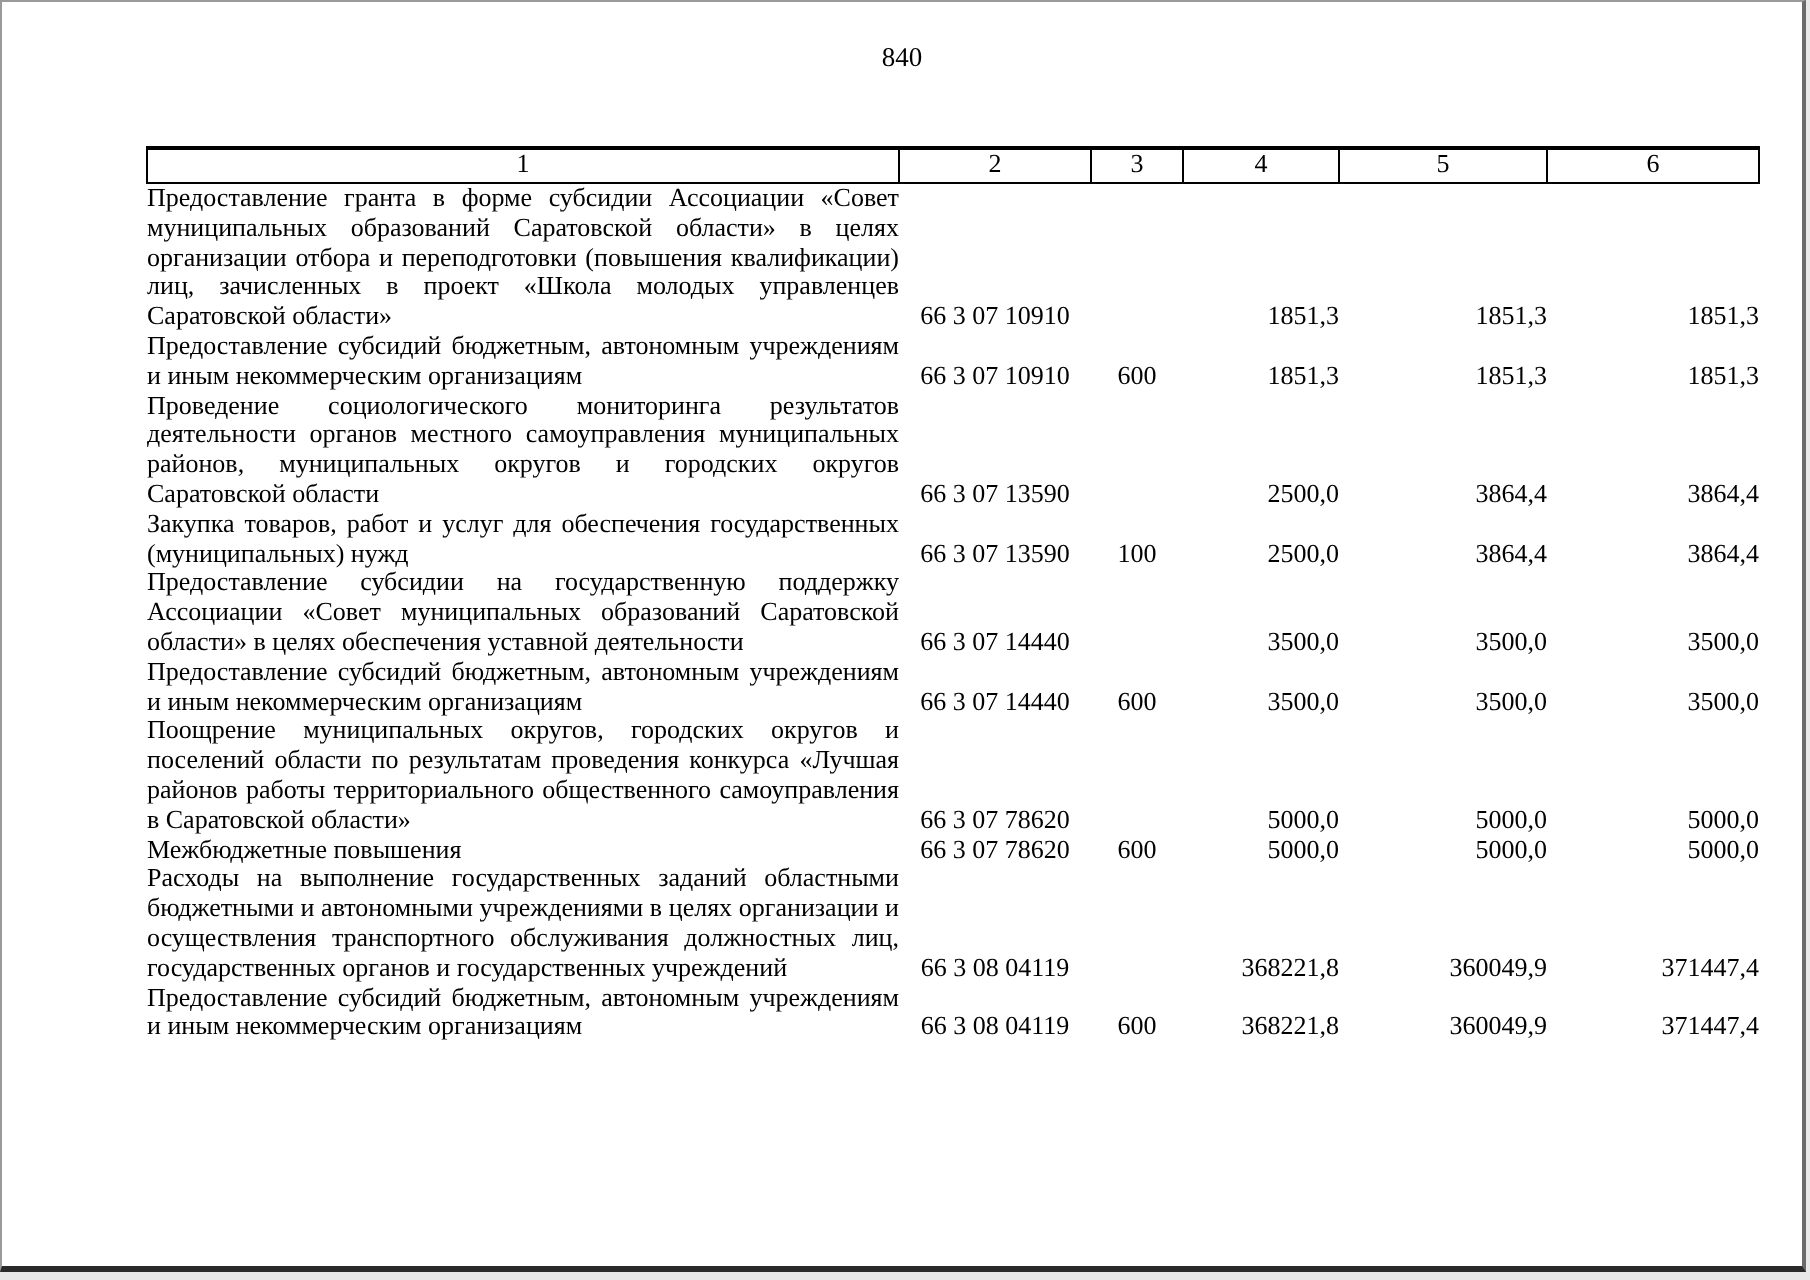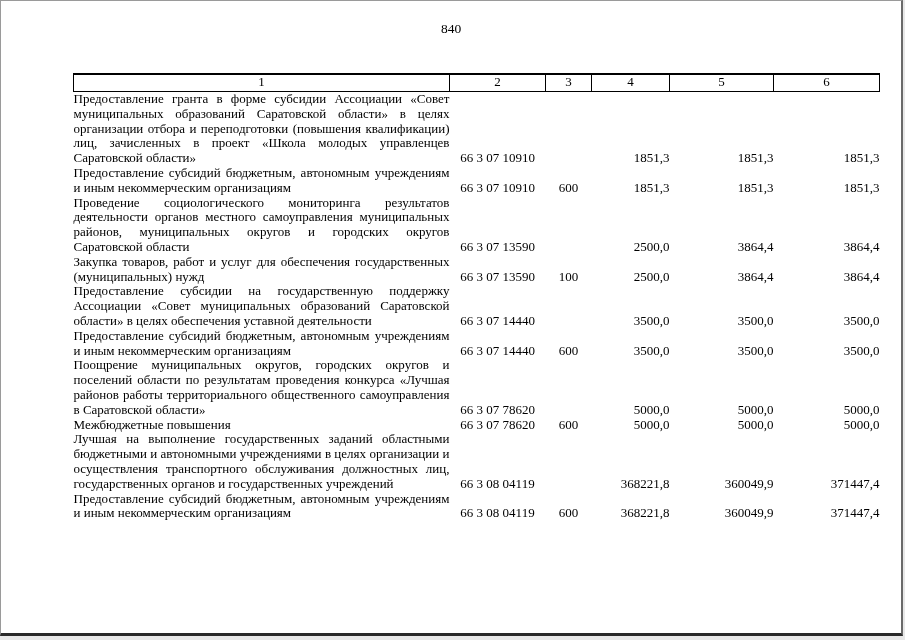--- a/index.html
+++ b/index.html
@@ -159,21 +159,21 @@
         </tr>
         <tr>
           <td class="c1">Межбюджетные повышения</td>
           <td class="c2">66 3 07 78620</td>
           <td class="c3">600</td>
           <td class="c4">5000,0</td>
           <td class="c5">5000,0</td>
           <td class="c6">5000,0</td>
         </tr>
         <tr>
-          <td class="c1">Лучшая на выполнение государственных заданий областными бюджетными и автономными учреждениями в целях организации и осуществления транспортного обслуживания должностных лиц, государственных органов и государственных учреждений</td>
+          <td class="c1">Расходы на выполнение государственных заданий областными бюджетными и автономными учреждениями в целях организации и осуществления транспортного обслуживания должностных лиц, государственных органов и государственных учреждений</td>
           <td class="c2">66 3 08 04119</td>
           <td class="c3"></td>
           <td class="c4">368221,8</td>
           <td class="c5">360049,9</td>
           <td class="c6">371447,4</td>
         </tr>
         <tr>
           <td class="c1">Предоставление субсидий бюджетным, автономным учреждениям и иным некоммерческим организациям</td>
           <td class="c2">66 3 08 04119</td>
           <td class="c3">600</td>

